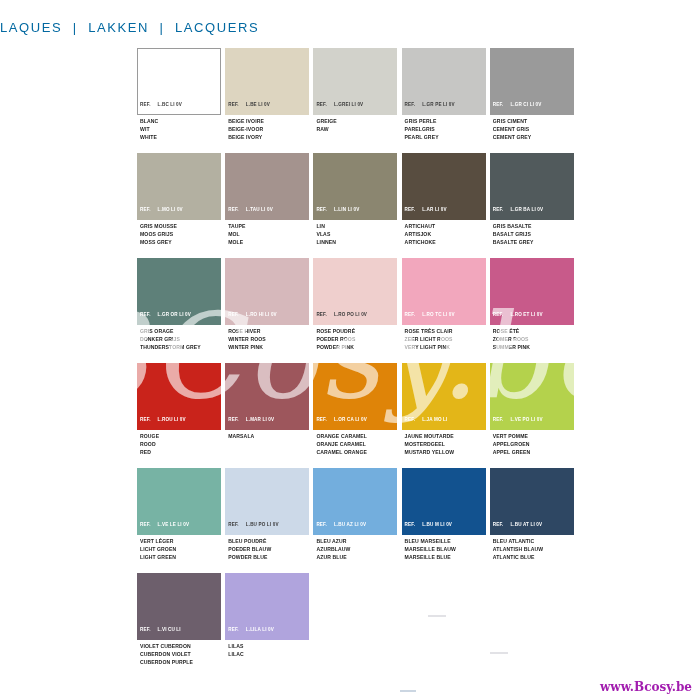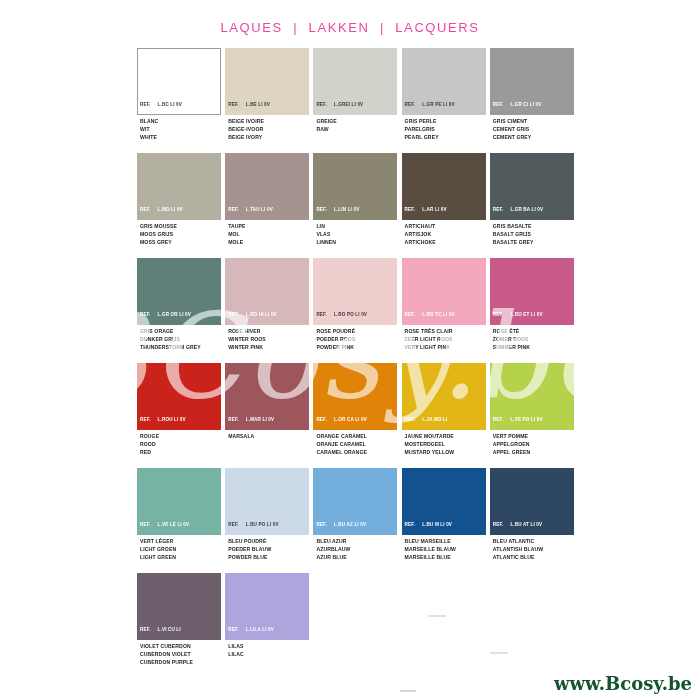--- a/index.html
+++ b/index.html
@@ -13,24 +13,23 @@
   }
   #sheet{
     position:absolute;
     left:0;top:0;width:700px;height:700px;
   }
 
   
   #page-title{
     position:absolute;
     left:0; top:20px; width:700px;
-    text-align:center;
     font-size:13px;
     letter-spacing:1.6px;
-    color:#ec4899;
+    color:#0369a1;
     font-variant:small-caps;
     text-transform:uppercase;
     white-space:pre;
   }
 
   
   #watermark{
     position:absolute;
     left:50%; top:316px;
     transform:translate(-50%,-50%);
@@ -116,23 +115,23 @@
     line-height:8.1px;
     letter-spacing:0.1px;
     white-space:nowrap;
   }
 
   
   #footer-url{
     position:absolute;
     right:8px; bottom:6px;
     font-family:"DejaVu Serif", serif;
-    font-size:18px;
+    font-size:12px;
     font-weight:bold;
-    color:#14532d;
+    color:#a21caf;
     z-index:6;
   }
 </style>
 </head>
 <body>
 
 <div id="sheet">
 
   <div id="page-title">LAQUES  |  LAKKEN  |  LACQUERS</div>
 

